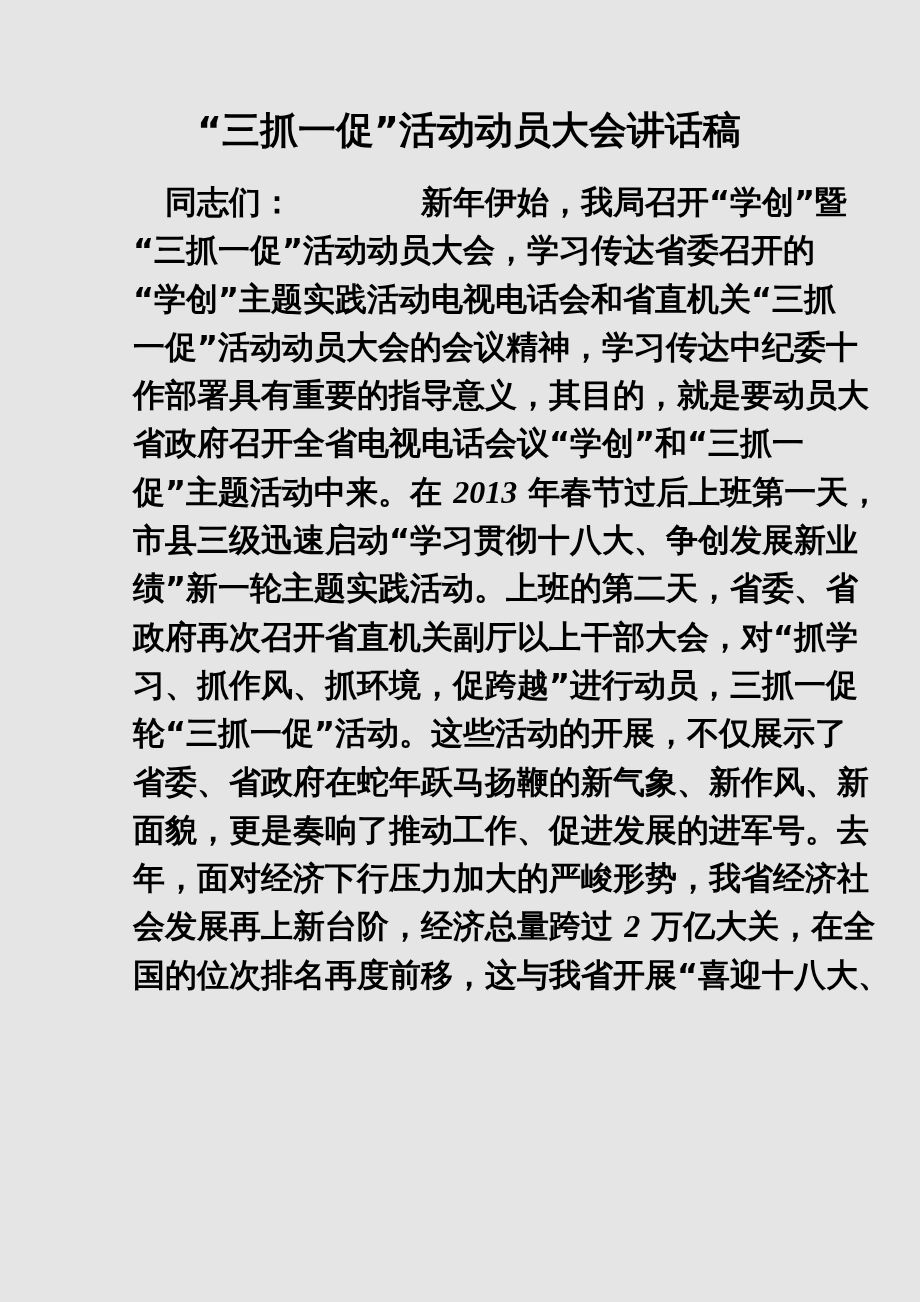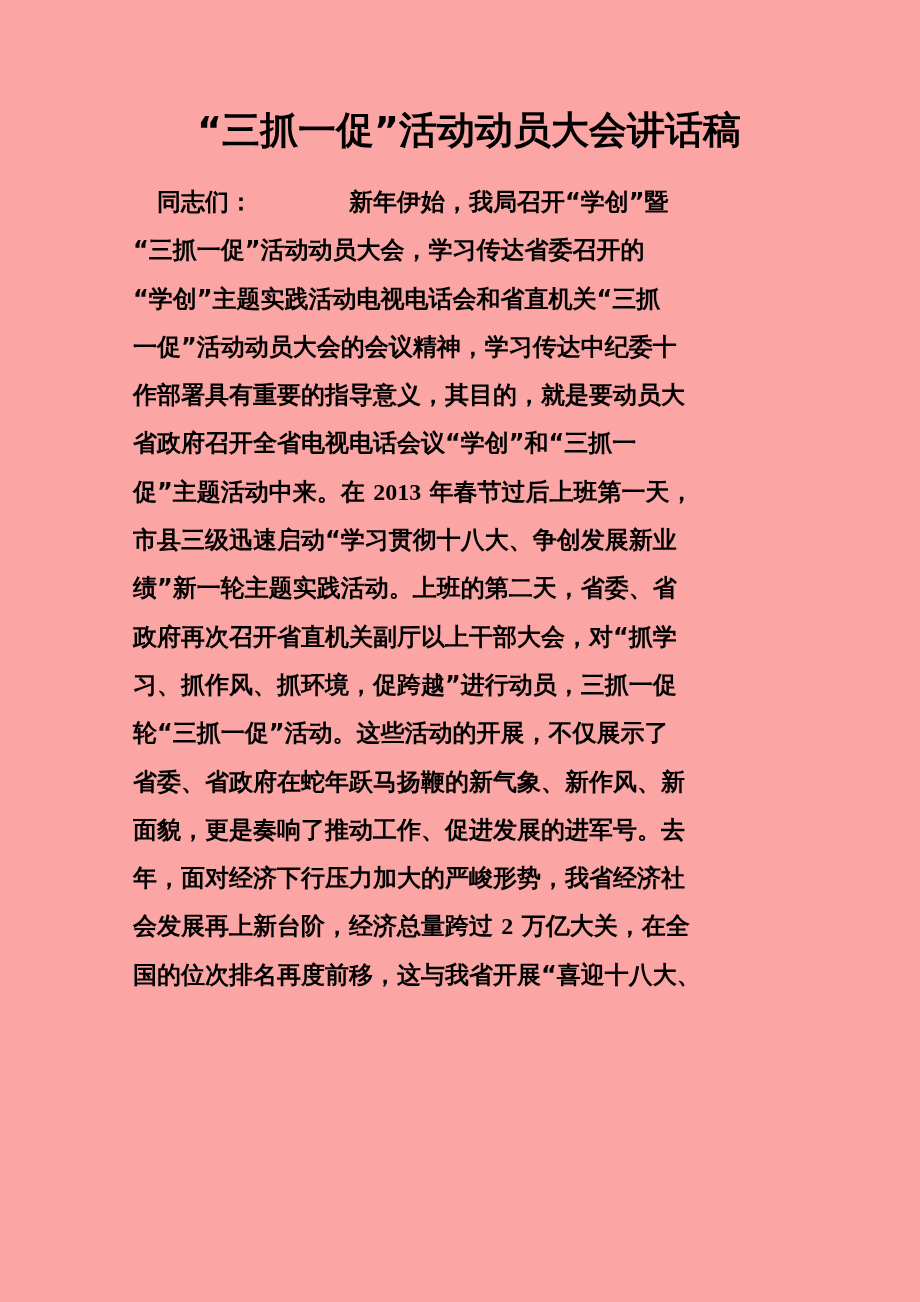--- a/index.html
+++ b/index.html
@@ -4,49 +4,50 @@
 <style>
   html, body {
     margin: 0;
     padding: 0;
     background: #ffffff;
   }
   .page {
     position: relative;
     width: 920px;
     height: 1302px;
-    background: #fca5a5;
+    background: #e5e5e5;
     color: #000000;
     overflow: hidden;
     font-family: "DejaVu Sans", sans-serif;
   }
   .doc-title {
     padding-top: 104px;
     padding-left: 18px;
     text-align: center;
     font-size: 38px;
     font-weight: 800;
     letter-spacing: 0px;
     line-height: 53px;
     white-space: pre;
   }
   .doc-body {
     margin: 21px 96px 0 133px;
-    font-size: 24px;
+    font-size: 32px;
     font-weight: 700;
     line-height: 48.3px;
     letter-spacing: 0px;
   }
   .doc-body .line {
     height: 48.3px;
     white-space: pre;
   }
   
   .num {
     font-family: "Liberation Serif", serif;
+    font-style: italic;
     font-weight: 700;
   }
 </style>
 </head>
 <body>
 
 <div class="page">
   <div class="doc-title">“三抓一促”活动动员大会讲话稿</div>
   <div class="doc-body">
       <div class="line">　同志们：　　　　新年伊始，我局召开“学创”暨</div>

